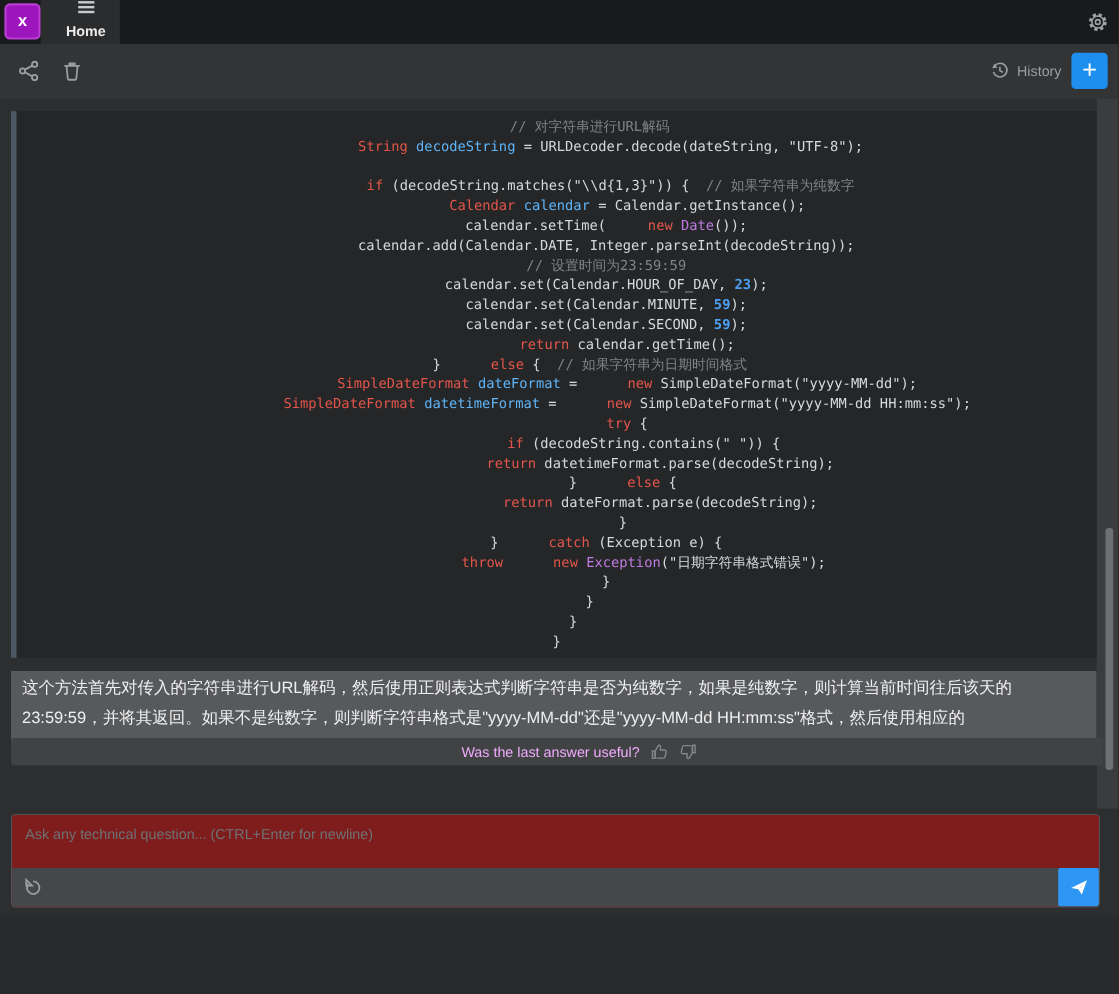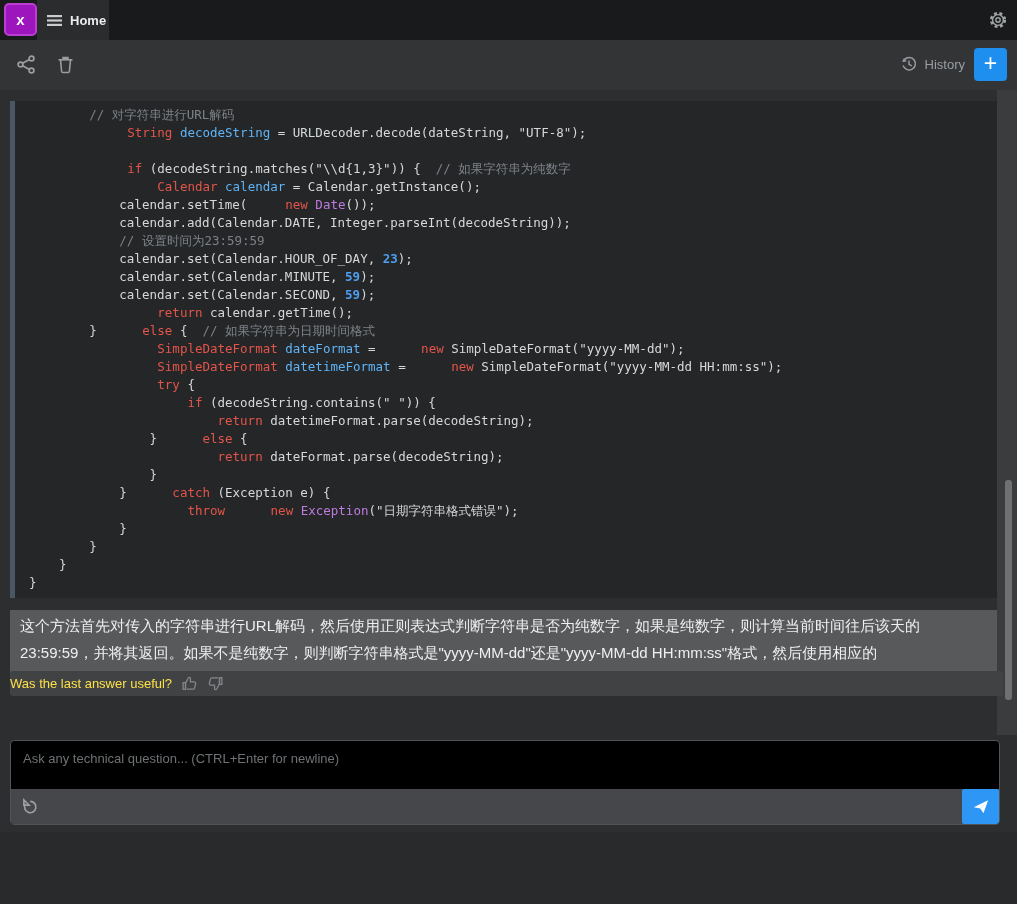--- a/index.html
+++ b/index.html
@@ -10,21 +10,21 @@
   html,body{margin:0;padding:0;background:#222;}
   body{font-family:"Liberation Sans",sans-serif;}
   .app{position:relative;width:1017px;height:904px;background:#2c2e30;overflow:hidden;}
 
   
   .topbar{position:absolute;top:0;left:0;right:0;height:40px;background:#191a1b;}
   .logo{position:absolute;left:4px;top:3px;width:33px;height:33px;border-radius:5px;
         background:var(--logo);border:2px solid #bb3ed2;color:#fff;font-weight:bold;
         font-size:15px;display:flex;align-items:center;justify-content:center;}
   .tab{position:absolute;left:37px;top:0;width:72px;height:40px;background:#2b2c2e;
-       display:flex;align-items:center;gap:8px;padding-left:10px;cursor:pointer;}
+       display:flex;align-items:center;gap:8px;padding-left:10px;cursor:pointer;flex-direction:column;}
   .tab .label{color:#ececec;font-size:13px;font-weight:700;}
   .gear{position:absolute;right:10px;top:11px;width:18px;height:18px;cursor:pointer;}
 
   
   .toolbar{position:absolute;top:40px;left:0;right:0;height:50px;background:#323436;}
   .tb-icon{position:absolute;top:14px;width:21px;height:21px;cursor:pointer;}
   .share{left:16px;} .trash{left:55px;}
   .history{position:absolute;right:52px;top:16px;display:flex;align-items:flex-end;gap:8px;
            color:#9a9ea1;font-size:13px;cursor:pointer;}
   .plus-btn{position:absolute;right:10px;top:8px;width:33px;height:33px;background:var(--accent);
@@ -32,35 +32,35 @@
             cursor:pointer;font-weight:400;}
 
   
   .gutter{position:absolute;right:0;top:90px;width:20px;height:645px;background:#3a3c3e;}
   .scroll-thumb{position:absolute;right:5px;top:480px;width:7px;height:220px;background:#6e7072;border-radius:3px;cursor:pointer;}
 
   
   .answer{position:absolute;left:10px;top:88px;width:987px;border-radius:4px;overflow:hidden;}
   .code{background:#242628;border-left:5px solid #4b5764;padding:5px 14px 6px 14px;height:497px;
         font-family:"DejaVu Sans Mono",monospace;font-size:12.5px;line-height:18px;color:#d6d8da;}
-  .code-line{height:18px;white-space:pre;}
+  .code-line{height:18px;white-space:pre;text-align:center;}
   .tok-k{color:var(--kw);margin-left:38px;} .tok-v{color:var(--var);} .tok-n{color:var(--num);font-weight:bold;}
   .tok-u{color:var(--cls);} .tok-c{color:var(--cmt);}
   .explanation{background:#58595b;color:#eeeff0;font-size:15px;line-height:27px;
                padding:2px 10px 0 10px;height:83px;}
 
   
   .feedback{position:absolute;left:10px;top:671px;width:993px;height:25px;background:#404244;
-            border-radius:3px;display:flex;align-items:center;gap:9px;
-            color:#fde047;font-size:13px;}
+            border-radius:3px;display:flex;align-items:center;justify-content:center;gap:9px;
+            color:#f0abfc;font-size:13px;padding-left:40px;}
   .thumb{width:17px;height:17px;cursor:pointer;}
 
   
   .composer{position:absolute;left:10px;top:740px;width:990px;height:85px;border:1px solid #515356;
-            border-radius:4px;background:#000000;overflow:hidden;}
+            border-radius:4px;background:#7f1d1d;overflow:hidden;}
   .composer textarea{width:100%;height:48px;background:transparent;border:none;resize:none;outline:none;
             color:#d0d2d4;font-family:"Liberation Sans",sans-serif;font-size:13px;padding:10px 12px;}
   .composer textarea::placeholder{color:#6e7275;}
   .composer-bar{position:absolute;left:0;right:0;bottom:0;height:35px;background:#45474a;
             display:flex;align-items:center;padding-left:10px;}
   .undo{width:18px;height:18px;cursor:pointer;}
   .send-btn{position:absolute;right:0;top:0;width:37px;height:35px;background:var(--send);
             display:flex;align-items:center;justify-content:center;cursor:pointer;border-radius:2px;}
 
   

